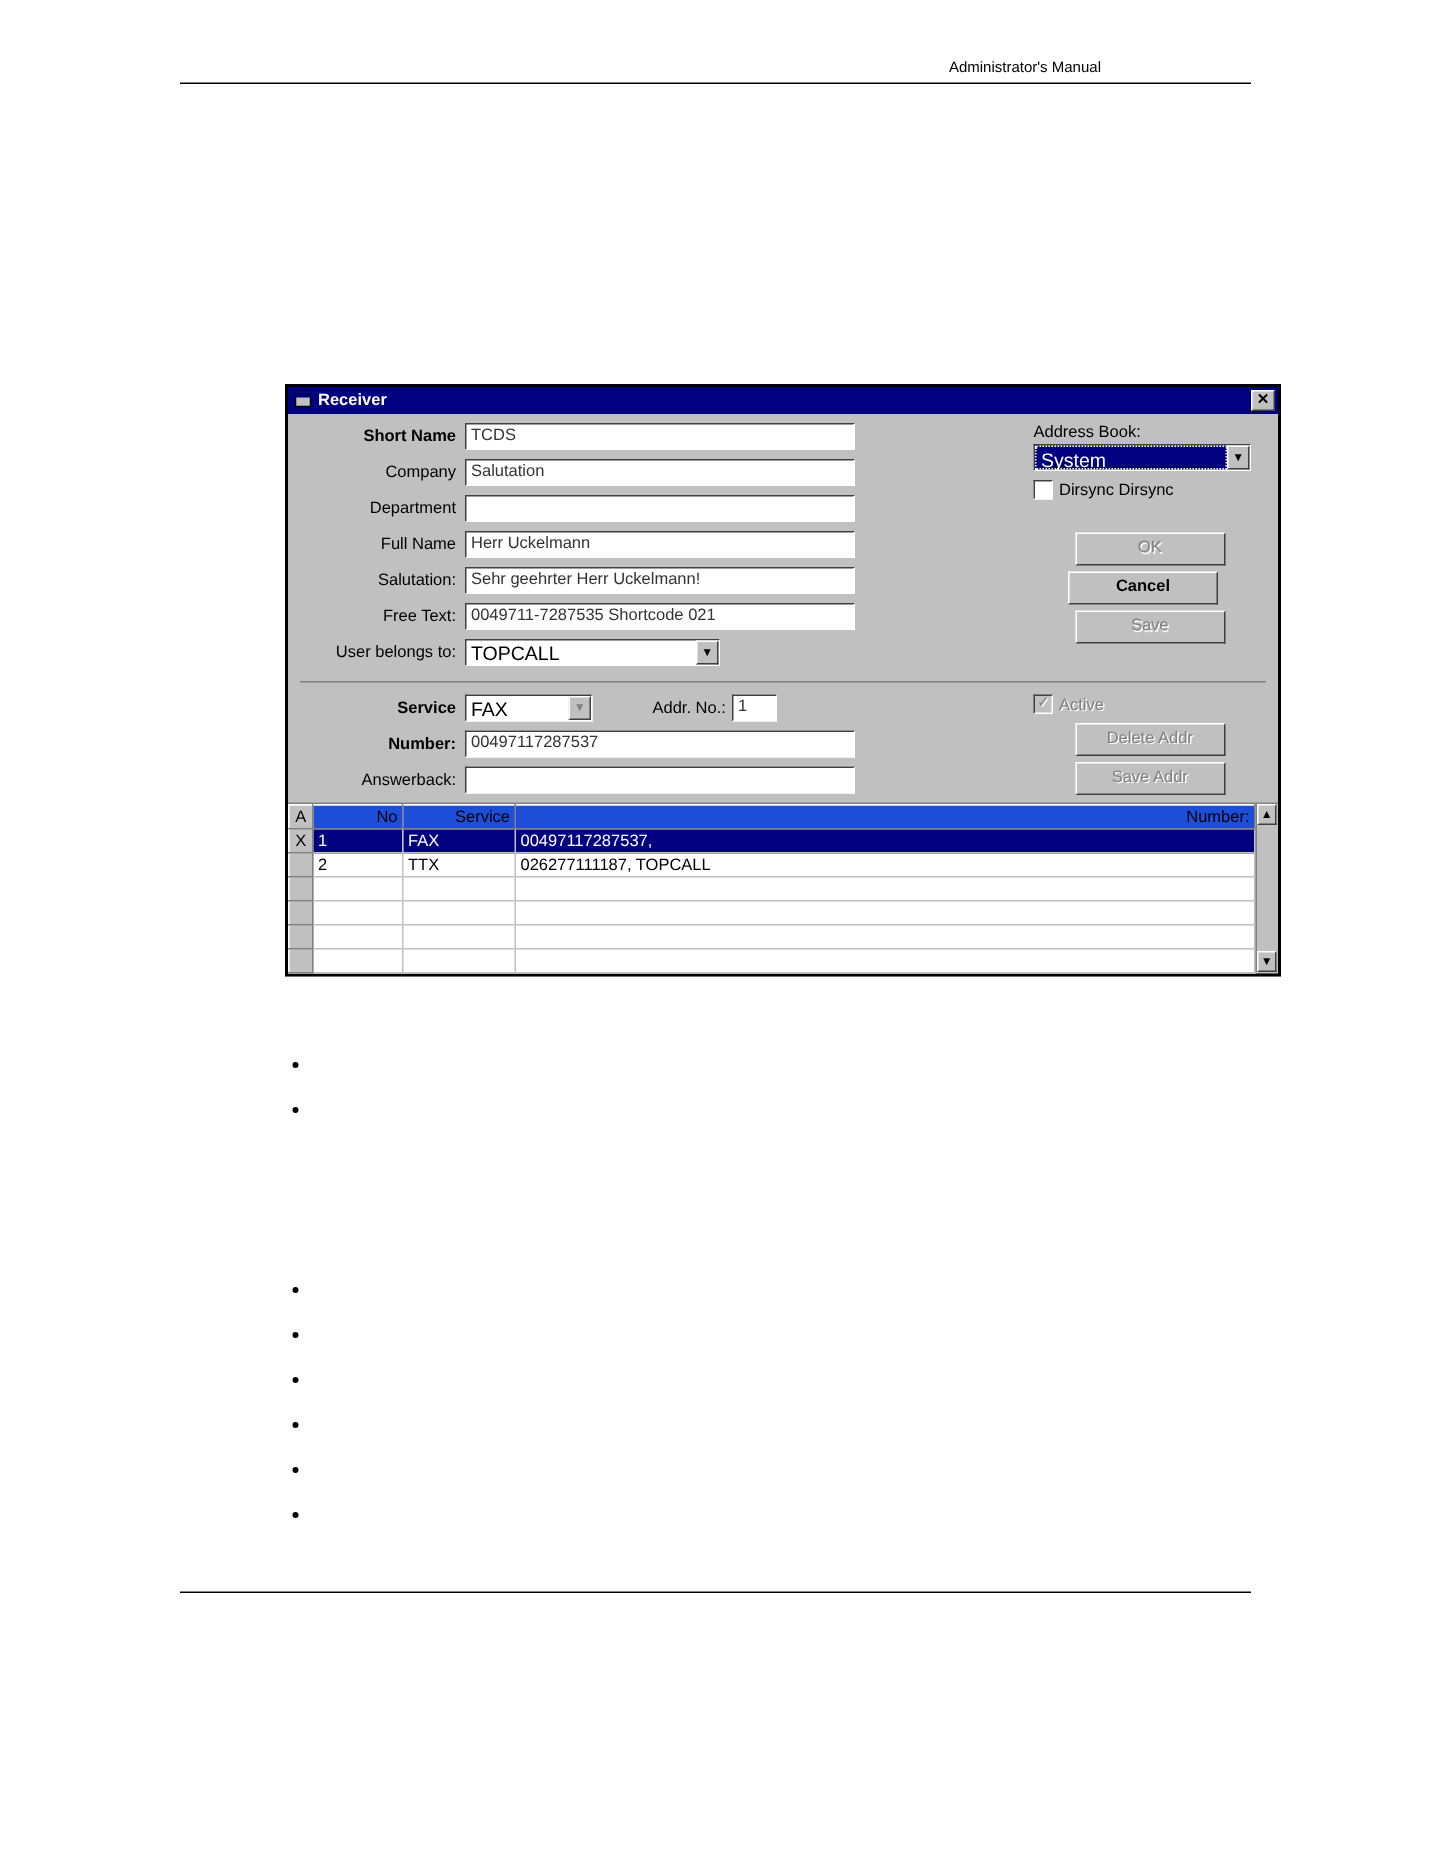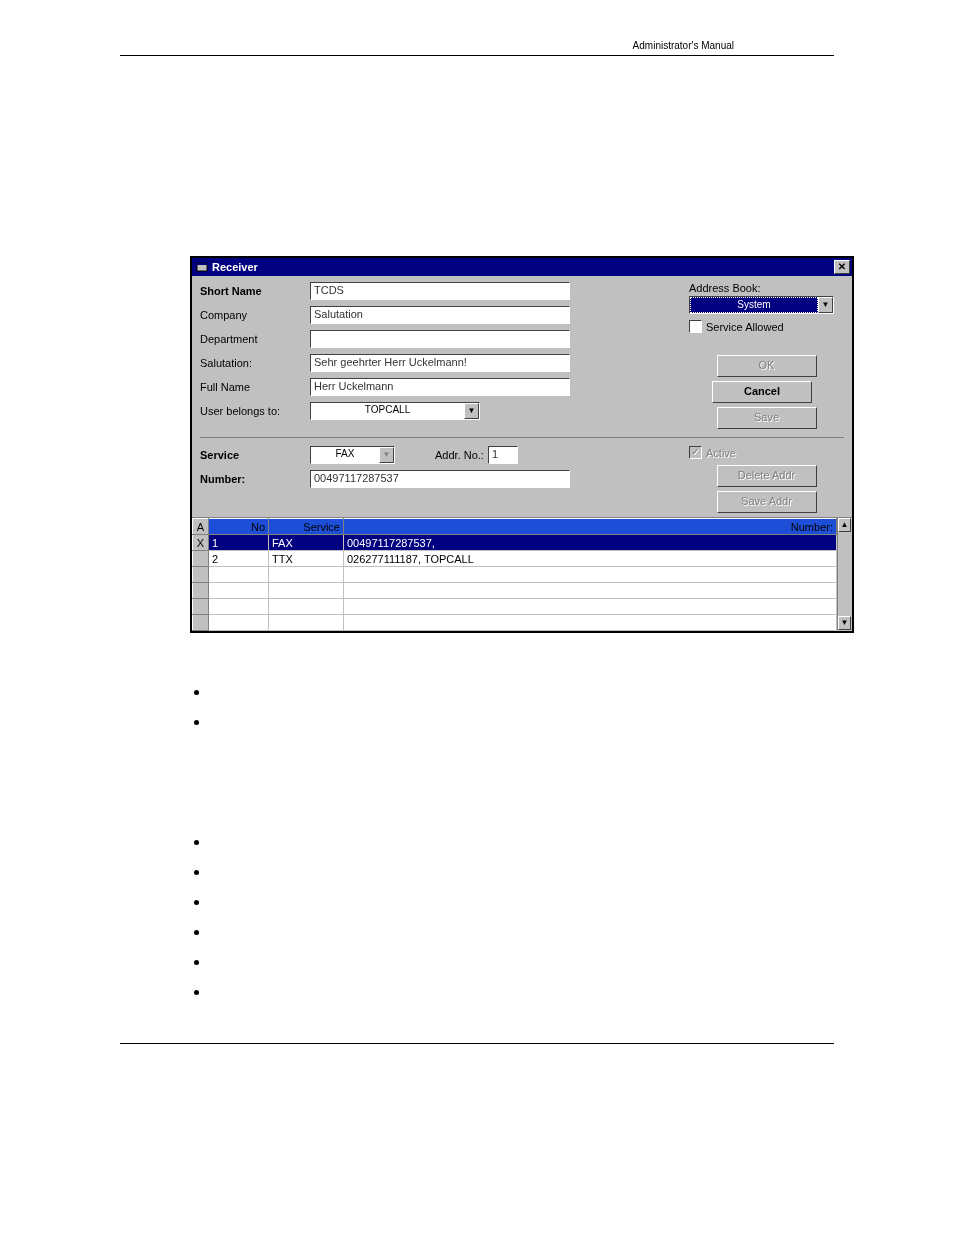--- a/index.html
+++ b/index.html
@@ -63,20 +63,21 @@
   .main-row { display:flex; }
   .left-col { flex: 1; }
   .right-col { width: 165px; padding-left: 10px; }
   .form-row {
     display: flex;
     align-items: center;
     margin-bottom: 6px;
   }
   .form-label {
     width: 110px;
+    text-align: right;
     padding-right: 6px;
   }
   .form-label.bold { font-weight: bold; }
   .sunken-input {
     background: #fff;
     border: 1px solid #808080;
     border-top-color:#404040; border-left-color:#404040;
     border-right-color:#fff; border-bottom-color:#fff;
     height: 18px;
     padding: 1px 3px;
@@ -86,21 +87,21 @@
   .sunken-input.wide { width: 260px; }
   .sunken-input.small { width: 30px; }
   .select-wrap {
     display:flex;
     background:#fff;
     border: 1px solid #808080;
     border-top-color:#404040; border-left-color:#404040;
     border-right-color:#fff; border-bottom-color:#fff;
     height:18px;
   }
-  .select-text { flex:1; padding:1px 3px; font-size:10px;text-align:center; }
+  .select-text { flex:1; padding:1px 3px; font-size:13px; }
   .select-btn {
     width:15px; background:#c0c0c0;
     border:1px solid #fff;
     border-right-color:#404040; border-bottom-color:#404040;
     text-align:center; font-size:8px; line-height:13px;
   }
   .select-abook { width: 145px; }
   .select-abook .select-text { background:#000080; color:#fff; border:1px dotted #fff; }
   .btn {
     width: 100px;
@@ -228,45 +229,49 @@
           </div>
           <div class="form-row">
             <div class="form-label">Company</div>
             <div class="sunken-input wide">Salutation</div>
           </div>
           <div class="form-row">
             <div class="form-label">Department</div>
             <div class="sunken-input wide"></div>
           </div>
           <div class="form-row">
+            <div class="form-label">Full Name</div>
+            <div class="sunken-input wide">Herr Uckelmann</div>
+          </div>
+          <div class="form-row">
             <div class="form-label">Salutation:</div>
             <div class="sunken-input wide">Sehr geehrter Herr Uckelmann!</div>
           </div>
           <div class="form-row">
-            <div class="form-label">Full Name</div>
-            <div class="sunken-input wide">Herr Uckelmann</div>
+            <div class="form-label">Free Text:</div>
+            <div class="sunken-input wide">0049711-7287535    Shortcode 021</div>
           </div>
           <div class="form-row">
             <div class="form-label">User belongs to:</div>
             <div class="select-wrap" style="width:170px">
               <div class="select-text">TOPCALL</div>
               <div class="select-btn">▼</div>
             </div>
           </div>
         </div>
 
         <div class="right-col">
           <div class="lbl">Address Book:</div>
           <div class="select-wrap select-abook">
             <div class="select-text">System</div>
             <div class="select-btn">▼</div>
           </div>
           <div class="checkbox-row">
             <div class="checkbox"></div>
-            <span>Service Allowed</span>
+            <span>Dirsync Dirsync</span>
           </div>
           <div style="height:18px"></div>
           <div class="btn disabled">OK</div>
           <div class="btn bold">Cancel</div>
           <div class="btn disabled">Save</div>
         </div>
       </div>
 
       <div class="section2">
         <div class="s2-left">
@@ -277,20 +282,24 @@
               <div class="select-btn disabled" style="color:#808080">▼</div>
             </div>
             <div style="width:40px"></div>
             <div>Addr. No.:</div>
             <div style="width:4px"></div>
             <div class="sunken-input small">1</div>
           </div>
           <div class="s2-row">
             <div class="form-label bold">Number:</div>
             <div class="sunken-input wide">00497117287537</div>
+          </div>
+          <div class="s2-row">
+            <div class="form-label">Answerback:</div>
+            <div class="sunken-input wide"></div>
           </div>
         </div>
         <div class="s2-right">
           <div class="active-row">
             <div class="checkbox grey">✓</div>
             <span>Active</span>
           </div>
           <div class="btn disabled">Delete Addr</div>
           <div class="btn disabled">Save Addr</div>
         </div>

